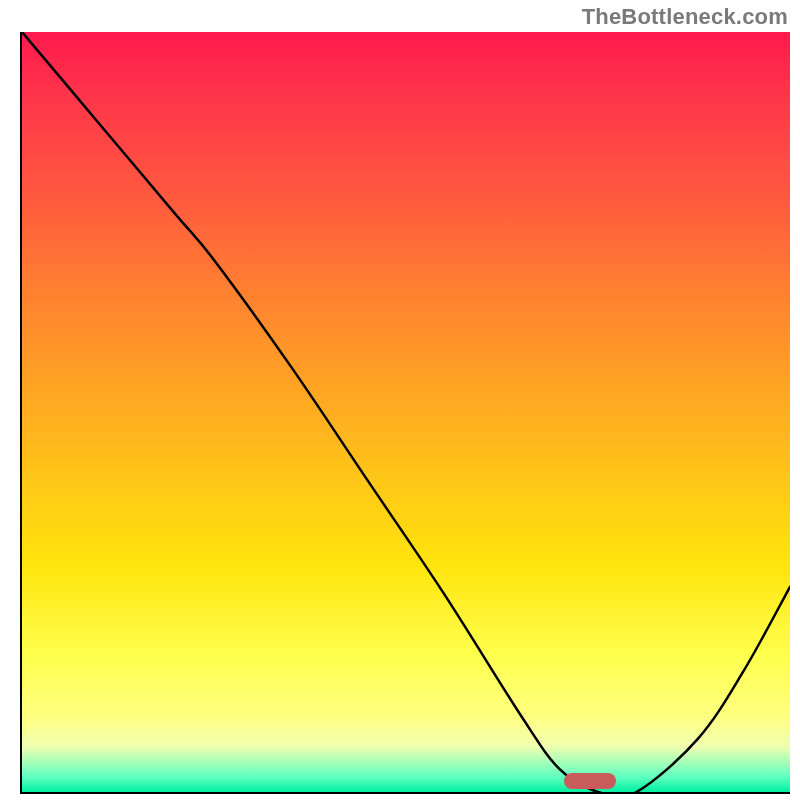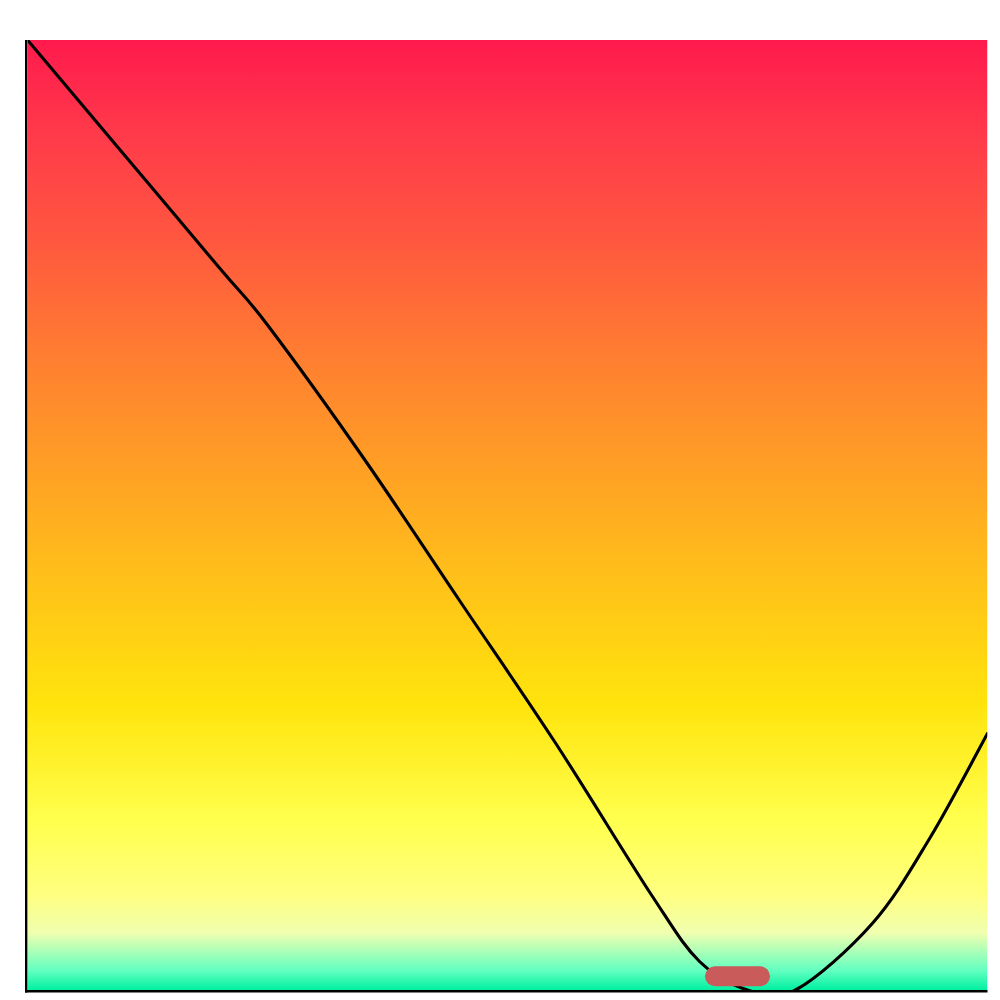--- a/index.html
+++ b/index.html
@@ -68,20 +68,21 @@
     border-radius: 8px;
     transform: translate(-50%, -50%);
     z-index: 3;
   }
 </style>
 </head>
 <body>
 
 <div class="frame">
 
+  <div class="watermark">TheBottleneck.com</div>
 
   <div class="plot">
     <div class="bg-gradient"></div>
 
     <svg class="curve" viewBox="0 0 768 760" preserveAspectRatio="none">
       <path id="curve-path" fill="none" stroke="#000000" stroke-width="2.5" stroke-linejoin="round" stroke-linecap="round" d="M 0 0 C 12.800000000000002 15.200000000000008, 51.2 60.800000000000054, 76.80000000000001 91.20000000000005 C 102.40000000000002 121.60000000000004, 134.40000000000003 159.6, 153.60000000000002 182.39999999999998 C 172.8 205.19999999999996, 172.8 202.66666666666666, 192 228 C 211.2 253.33333333333334, 243.19999999999996 297.66666666666663, 268.79999999999995 334.4 C 294.4 371.1333333333333, 320 410.40000000000003, 345.6 448.40000000000003 C 371.20000000000005 486.40000000000003, 396.8 523.1333333333333, 422.40000000000003 562.4 C 448.00000000000006 601.6666666666666, 480.00000000000006 654.8666666666667, 499.20000000000005 684 C 518.4 713.1333333333333, 524.8 724.5333333333334, 537.5999999999999 737.2 C 550.3999999999999 749.8666666666667, 563.1999999999999 756.2, 576 760 C 588.8000000000001 763.8, 597.7600000000001 768.8666666666667, 614.4000000000001 760 C 631.0400000000001 751.1333333333333, 657.9200000000001 727.0666666666666, 675.84 706.8 C 693.76 686.5333333333333, 706.56 663.7333333333333, 721.92 638.4 C 737.28 613.0666666666666, 760.3199999999999 568.7333333333333, 768 554.8 "></path>
     </svg>
 
     <div class="marker" id="marker" style="left: 568.32px; top: 748.6px; background: rgb(201, 91, 91);"></div>
   </div>

